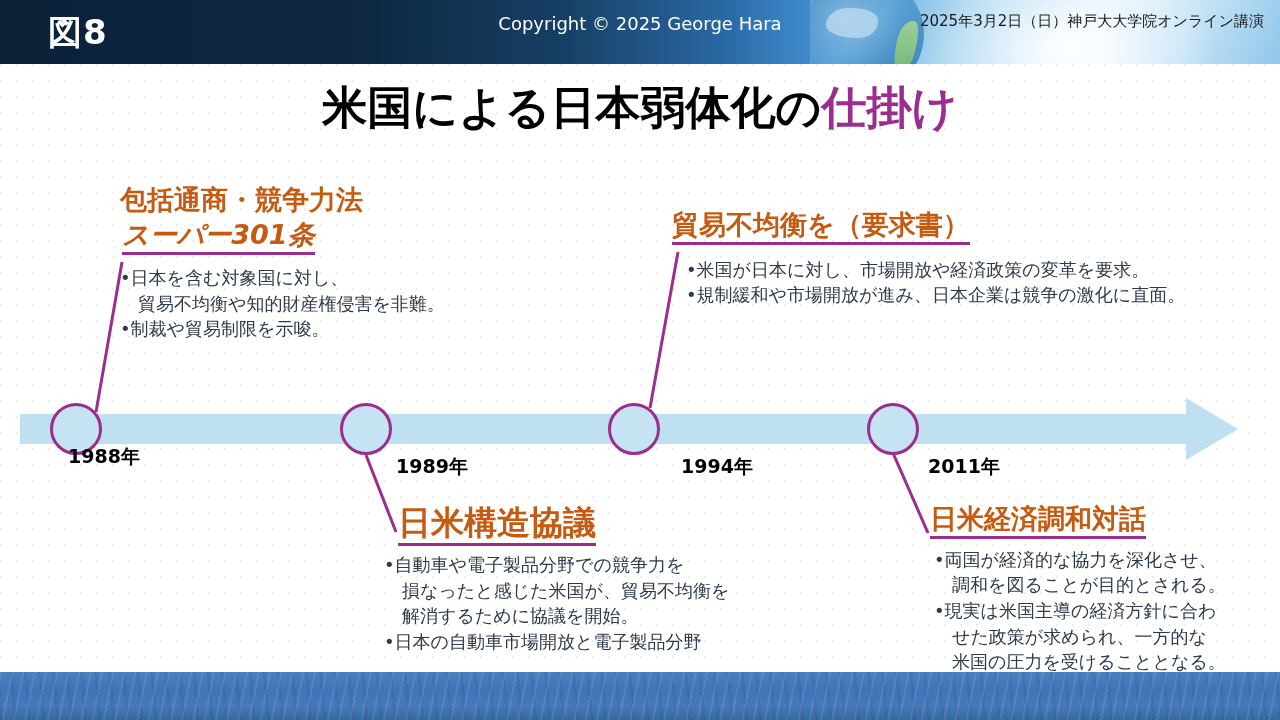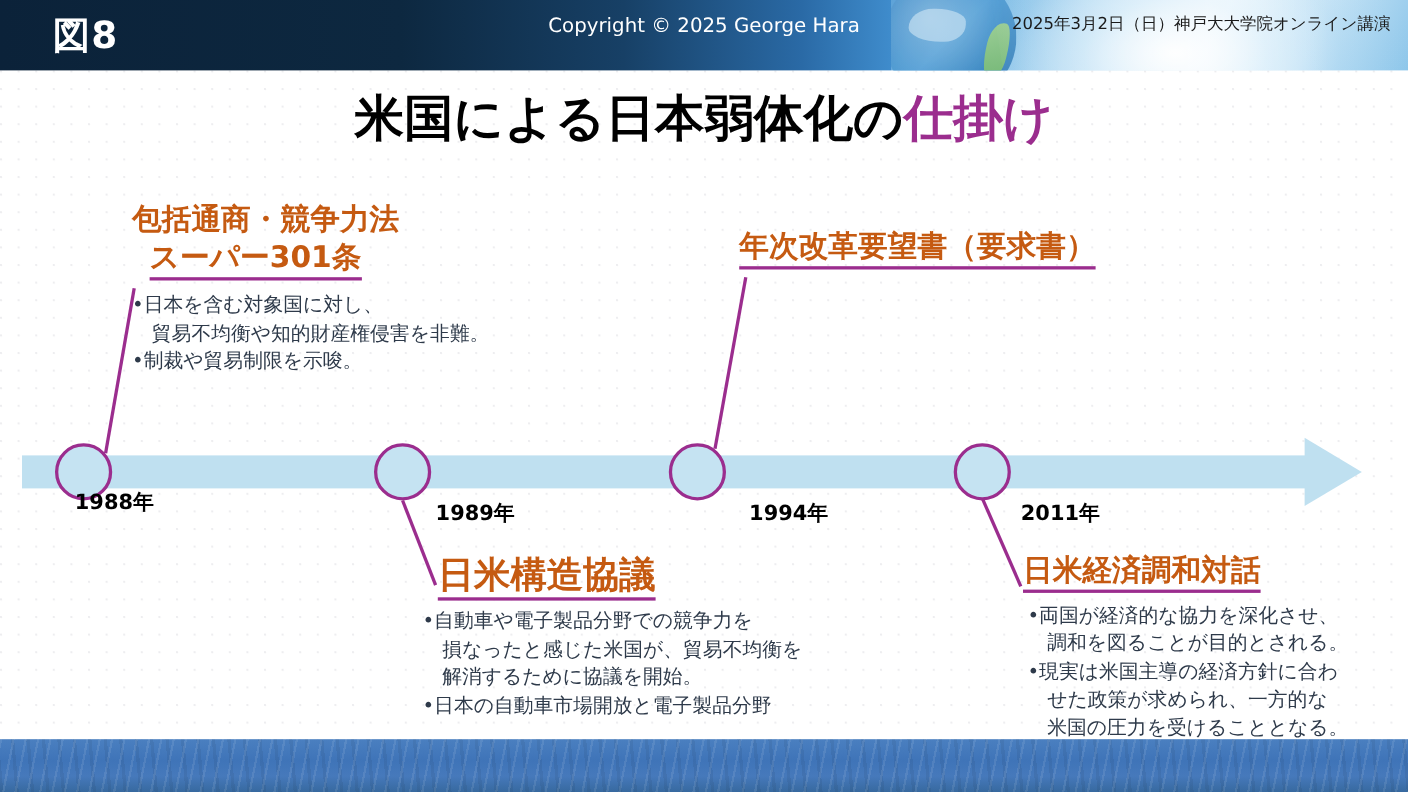--- a/index.html
+++ b/index.html
@@ -199,32 +199,36 @@
   <div class="tl-node" style="left:867px; top:403px;"></div>
 
   <div class="tl-year" style="left:68px;  top:444px;">1988年</div>
   <div class="tl-year" style="left:396px; top:454px;">1989年</div>
   <div class="tl-year" style="left:681px; top:454px;">1994年</div>
   <div class="tl-year" style="left:928px; top:454px;">2011年</div>
 
   <div class="callout" style="left:120px; top:182px;">
     <div style="font-size:27px; font-weight:bold; color:#C55A11; line-height:1.3; font-family:'DejaVu Sans','Liberation Sans',sans-serif;">
       <div style="white-space:nowrap;">包括通商・競争力法</div>
-      <div class="heading-underline" style="white-space:nowrap; margin-left:16px;">スーパー301条</div>
+      <div class="heading-underline" style="white-space:nowrap; margin-left:2px;font-style:italic;">スーパー301条</div>
     </div>
     <div class="callout-body" style="margin-top:10px;">
       <span class="bl">•日本を含む対象国に対し、</span>
       <span class="bl">　貿易不均衡や知的財産権侵害を非難。</span>
       <span class="bl">•制裁や貿易制限を示唆。</span>
     </div>
   </div>
 
   <div class="callout" style="left:672px; top:208px;">
     <div class="heading-underline" style="font-size:27px; font-weight:bold; color:#C55A11; white-space:nowrap; line-height:1.25; font-family:'DejaVu Sans','Liberation Sans',sans-serif;">
-      <span>年次改革要望書</span><span class="sub">（要求書）</span>
+      <span>貿易不均衡を</span><span class="sub">（要求書）</span>
+    </div>
+    <div class="callout-body" style="margin-top:12px; margin-left:14px;">
+      <span class="bl">•米国が日本に対し、市場開放や経済政策の変革を要求。</span>
+      <span class="bl">•規制緩和や市場開放が進み、日本企業は競争の激化に直面。</span>
     </div>
   </div>
 
   <div class="callout" style="left:398px; top:503px;">
     <div class="heading-underline" style="font-size:33px; font-weight:bold; color:#C55A11; white-space:nowrap; line-height:1.22; font-family:'DejaVu Sans','Liberation Sans',sans-serif;">
       <span>日米構造協議</span>
     </div>
     <div class="callout-body" style="margin-top:6px; margin-left:-14px;">
       <span class="bl">•自動車や電子製品分野での競争力を</span>
       <span class="bl">　損なったと感じた米国が、貿易不均衡を</span>

